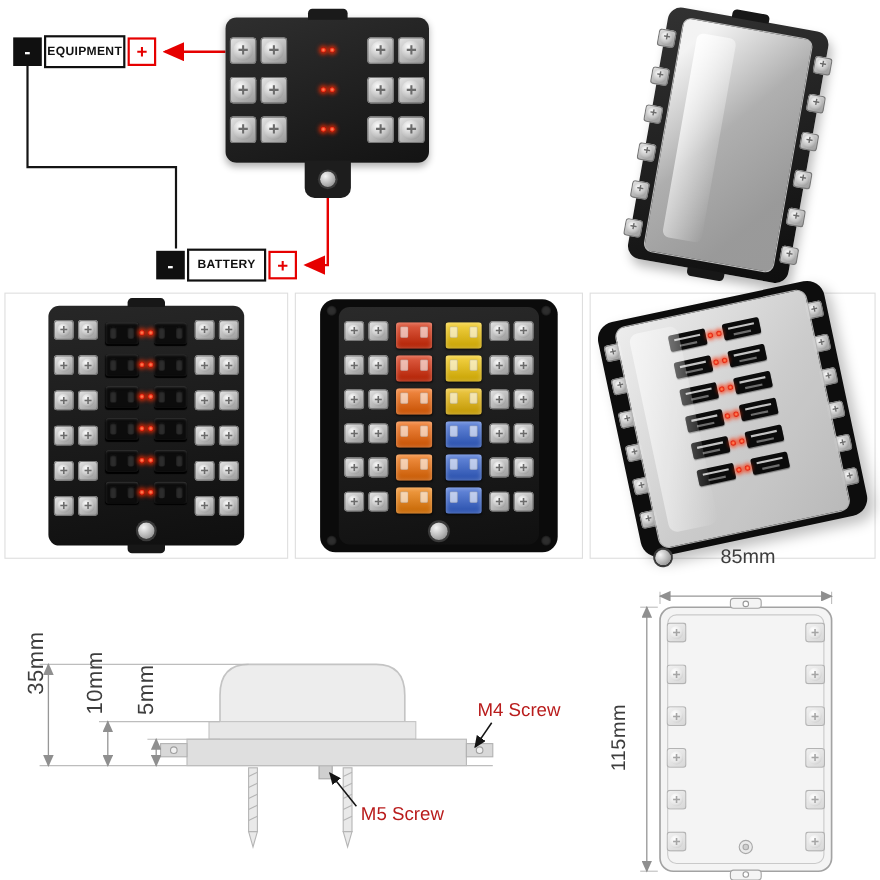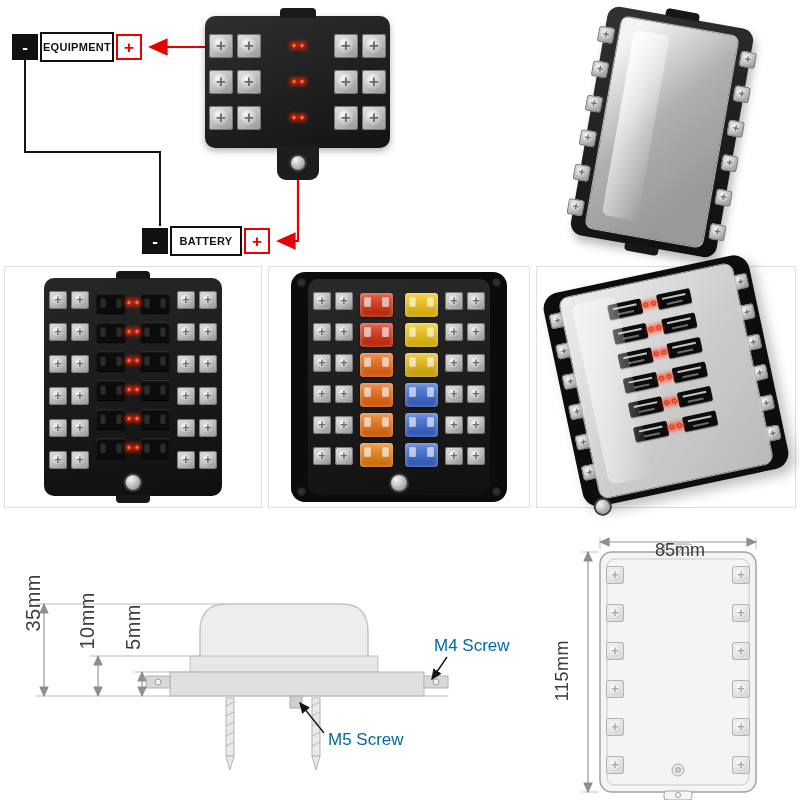--- a/index.html
+++ b/index.html
@@ -124,22 +124,22 @@
   .sticker-grid{position:absolute;left:50%;top:16px;transform:translateX(-50%);
        display:grid;grid-template-columns:repeat(2,34px);gap:10px 16px;}
   #pb3-wrap .led-col{top:22px;gap:20px;z-index:3;}
   #pb3-wrap .stud{position:absolute;left:-6px;bottom:-14px;width:14px;height:14px;}
 
   
   .vtext{position:absolute;writing-mode:vertical-rl;transform:rotate(180deg);
          font-size:20px;color:#3d3d3d;letter-spacing:.5px;}
   #dim35{left:22px;top:574px;} #dim10{left:76px;top:592px;} #dim5{left:122px;top:604px;}
   #dim115{left:552px;top:640px;font-size:18px;}
-  #dim85{position:absolute;left:640px;top:540px;width:80px;text-align:center;font-size:18px;color:#3d3d3d;}
-  .callout{position:absolute;font-size:17px;color:#0369a1;}
+  #dim85{position:absolute;left:640px;top:496px;width:80px;text-align:center;font-size:18px;color:#3d3d3d;}
+  .callout{position:absolute;font-size:17px;color:#b91c1c;}
   #m4label{left:434px;top:636px;} #m5label{left:328px;top:730px;}
   #rd-left,#rd-right{position:absolute;gap:20px;--s:18px;}
   #rd-left{left:606px;top:566px;} #rd-right{left:732px;top:566px;}
 
   svg{position:absolute;pointer-events:none;}
 </style>
 </head>
 <body>
 
 <div id="canvas">

